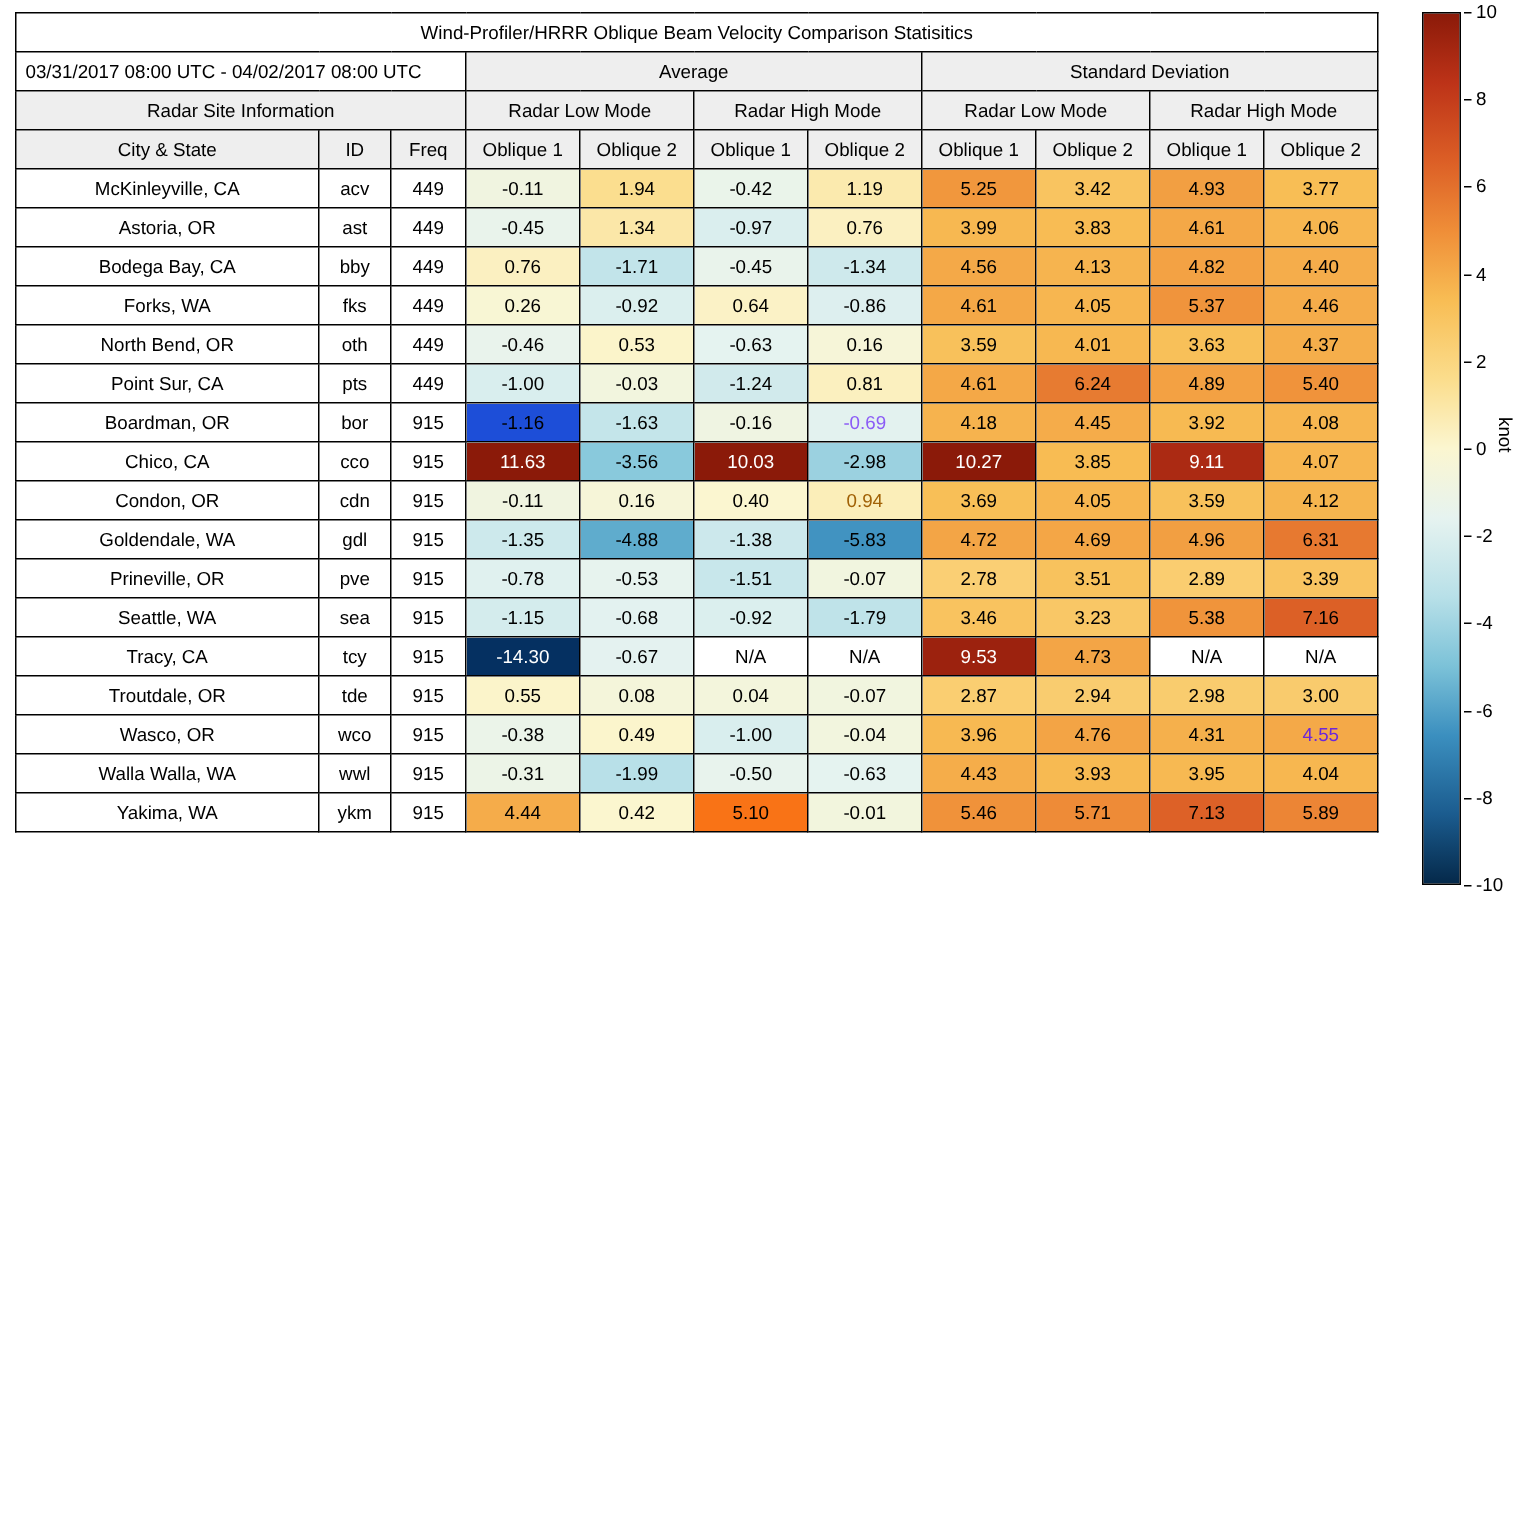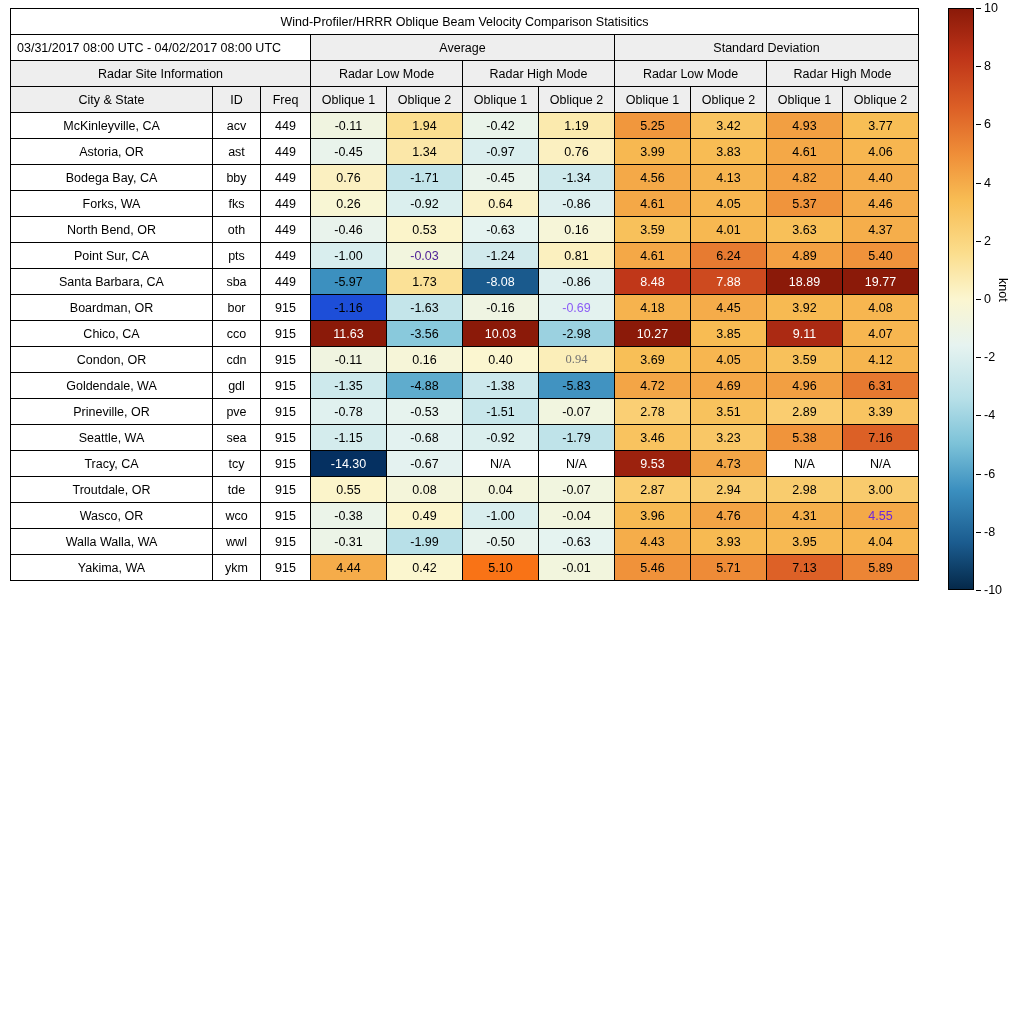--- a/index.html
+++ b/index.html
@@ -230,40 +230,27 @@
             <td class="datacell" style="background: rgb(248, 193, 91); color: rgb(0, 0, 0);">3.59</td>
             <td class="datacell" style="background: rgb(247, 184, 81); color: rgb(0, 0, 0);">4.01</td>
             <td class="datacell" style="background: rgb(248, 192, 89); color: rgb(0, 0, 0);">3.63</td>
             <td class="datacell" style="background: rgb(245, 174, 75); color: rgb(0, 0, 0);">4.37</td>
           </tr>
           <tr>
             <td class="label-cell">Point Sur, CA</td>
             <td class="label-cell">pts</td>
             <td class="label-cell">449</td>
             <td class="datacell" style="background: rgb(217, 238, 238); color: rgb(0, 0, 0);">-1.00</td>
-            <td class="datacell" style="background: rgb(242, 245, 222); color: #4c1d95;">-0.03</td>
+            <td class="datacell" style="background: rgb(242, 245, 222); color: #000000;">-0.03</td>
             <td class="datacell" style="background: rgb(209, 234, 236); color: rgb(0, 0, 0);">-1.24</td>
             <td class="datacell" style="background: rgb(251, 240, 191); color: rgb(0, 0, 0);">0.81</td>
             <td class="datacell" style="background: rgb(244, 168, 71); color: rgb(0, 0, 0);">4.61</td>
             <td class="datacell" style="background: rgb(231, 123, 49); color: rgb(0, 0, 0);">6.24</td>
             <td class="datacell" style="background: rgb(243, 161, 67); color: rgb(0, 0, 0);">4.89</td>
             <td class="datacell" style="background: rgb(240, 147, 59); color: rgb(0, 0, 0);">5.40</td>
-          </tr>
-          <tr>
-            <td class="label-cell">Santa Barbara, CA</td>
-            <td class="label-cell">sba</td>
-            <td class="label-cell">449</td>
-            <td class="datacell" style="background: rgb(60, 144, 191); color: rgb(0, 0, 0);">-5.97</td>
-            <td class="datacell" style="background: rgb(251, 225, 151); color: rgb(0, 0, 0);">1.73</td>
-            <td class="datacell" style="background: rgb(26, 90, 141); color: rgb(255, 255, 255);">-8.08</td>
-            <td class="datacell" style="background: rgb(221, 239, 239); color: rgb(0, 0, 0);">-0.86</td>
-            <td class="datacell" style="background: rgb(192, 55, 25); color: rgb(255, 255, 255);">8.48</td>
-            <td class="datacell" style="background: rgb(205, 74, 31); color: rgb(255, 255, 255);">7.88</td>
-            <td class="datacell" style="background: rgb(139, 26, 9); color: rgb(255, 255, 255);">18.89</td>
-            <td class="datacell" style="background: rgb(139, 26, 9); color: rgb(255, 255, 255);">19.77</td>
           </tr>
           <tr>
             <td class="label-cell">Boardman, OR</td>
             <td class="label-cell">bor</td>
             <td class="label-cell">915</td>
             <td class="datacell" style="background: #1d4ed8; color: rgb(0, 0, 0);">-1.16</td>
             <td class="datacell" style="background: rgb(196, 229, 234); color: rgb(0, 0, 0);">-1.63</td>
             <td class="datacell" style="background: rgb(239, 244, 226); color: rgb(0, 0, 0);">-0.16</td>
             <td class="datacell" style="background: rgb(227, 242, 239); color: #8b5cf6;">-0.69</td>
             <td class="datacell" style="background: rgb(246, 179, 78); color: rgb(0, 0, 0);">4.18</td>
@@ -284,21 +271,21 @@
             <td class="datacell" style="background: rgb(171, 42, 19); color: rgb(255, 255, 255);">9.11</td>
             <td class="datacell" style="background: rgb(247, 182, 80); color: rgb(0, 0, 0);">4.07</td>
           </tr>
           <tr>
             <td class="label-cell">Condon, OR</td>
             <td class="label-cell">cdn</td>
             <td class="label-cell">915</td>
             <td class="datacell" style="background: rgb(240, 244, 224); color: rgb(0, 0, 0);">-0.11</td>
             <td class="datacell" style="background: rgb(246, 245, 216); color: rgb(0, 0, 0);">0.16</td>
             <td class="datacell" style="background: rgb(251, 246, 208); color: rgb(0, 0, 0);">0.40</td>
-            <td class="datacell" style="background: rgb(251, 238, 185); color: #737373; font-family: Liberation Serif, serif;">0.94</td>
+            <td class="datacell" style="background: rgb(251, 238, 185); color: #a16207;">0.94</td>
             <td class="datacell" style="background: rgb(248, 191, 87); color: rgb(0, 0, 0);">3.69</td>
             <td class="datacell" style="background: rgb(247, 182, 80); color: rgb(0, 0, 0);">4.05</td>
             <td class="datacell" style="background: rgb(248, 193, 91); color: rgb(0, 0, 0);">3.59</td>
             <td class="datacell" style="background: rgb(246, 181, 79); color: rgb(0, 0, 0);">4.12</td>
           </tr>
           <tr>
             <td class="label-cell">Goldendale, WA</td>
             <td class="label-cell">gdl</td>
             <td class="label-cell">915</td>
             <td class="datacell" style="background: rgb(205, 233, 236); color: rgb(0, 0, 0);">-1.35</td>

